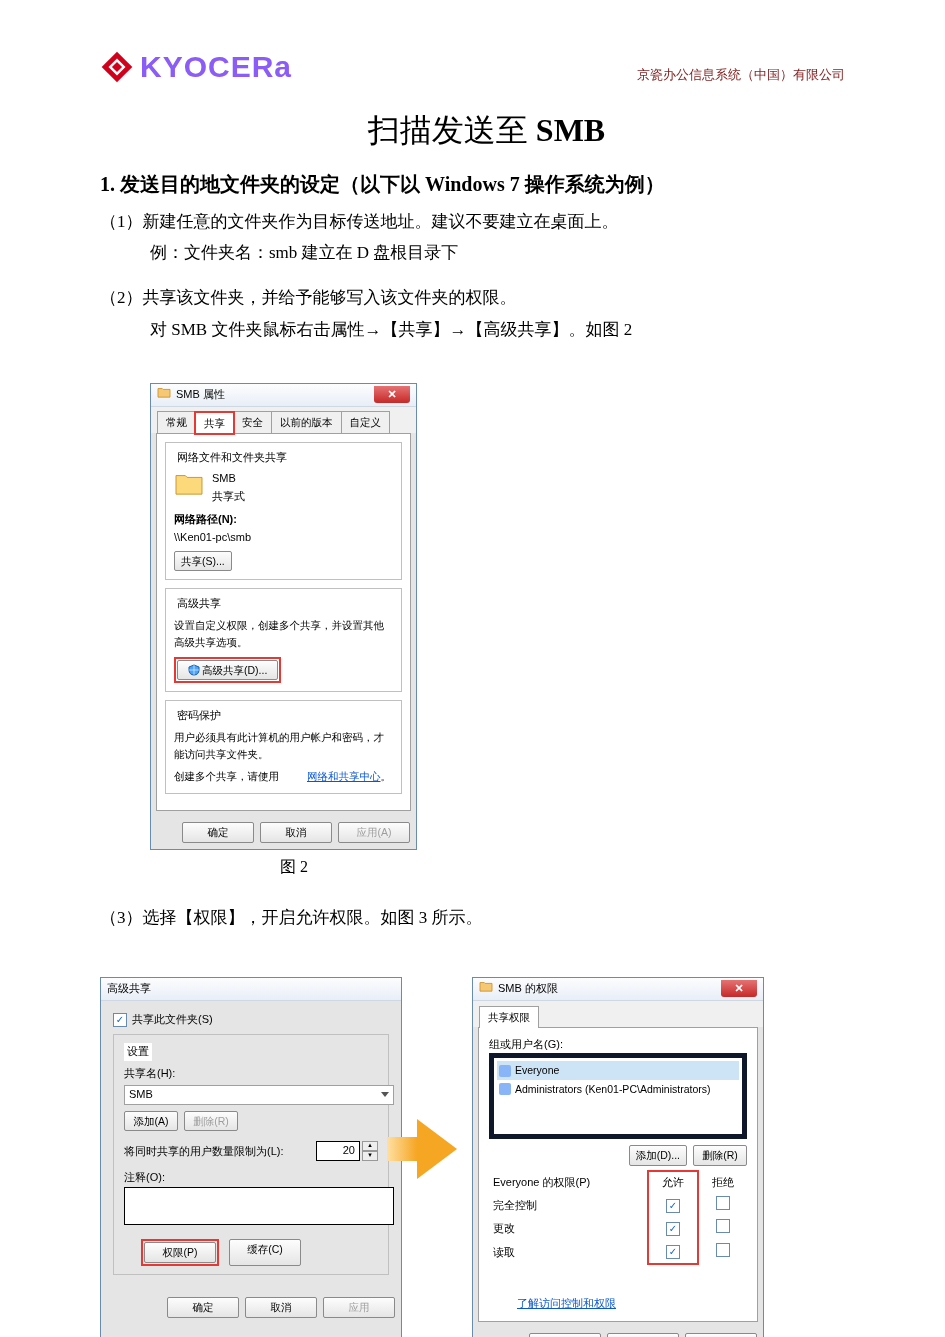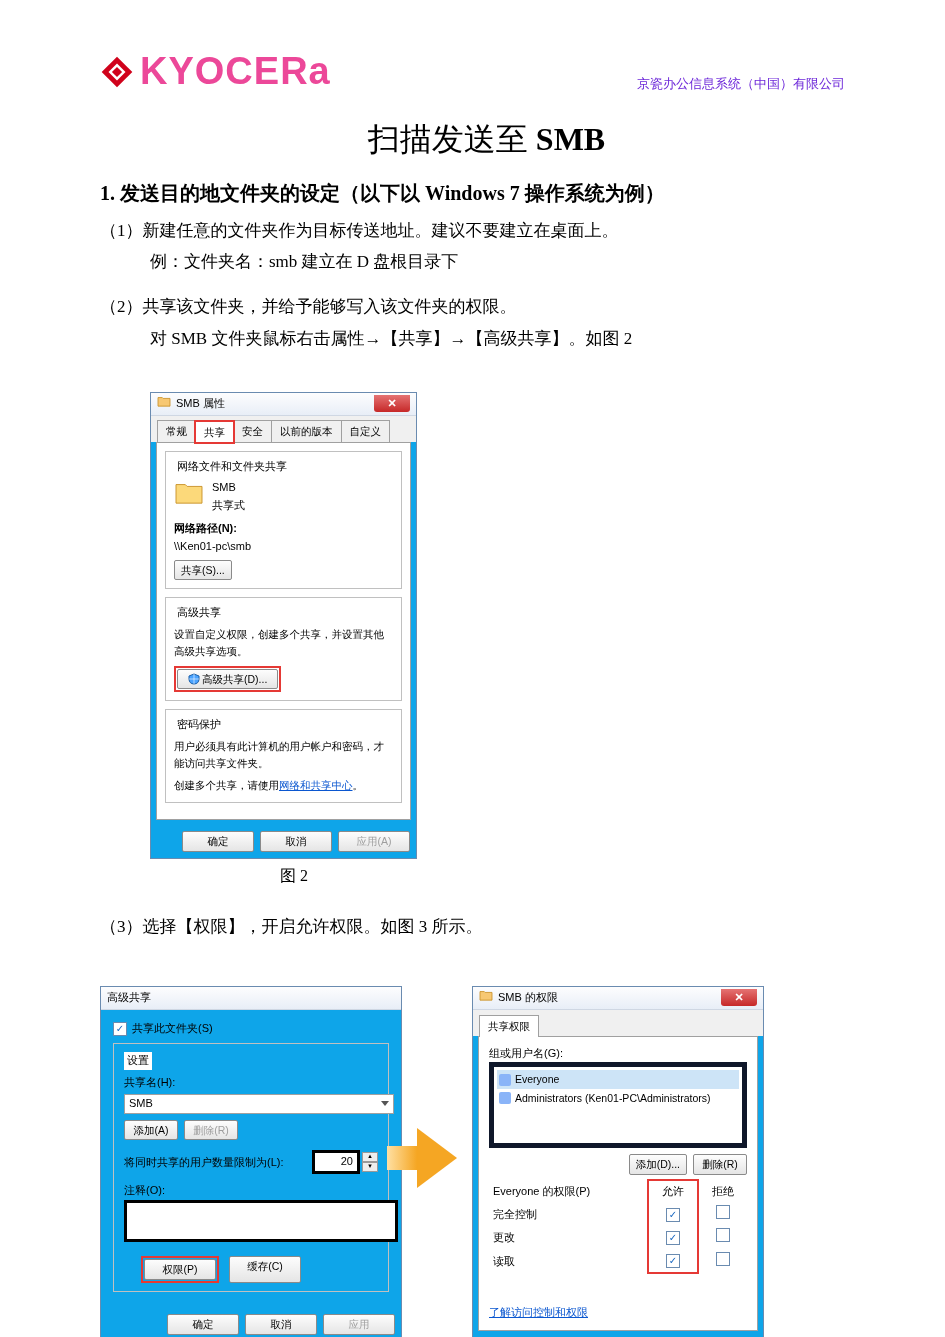--- a/index.html
+++ b/index.html
@@ -24,48 +24,48 @@
   }
   .kyocera-logo {
     display: flex;
     align-items: center;
     gap: 6px;
   }
   .kyocera-logo .mark svg { display:block; }
   .kyocera-logo .wordmark {
     font-family: Arial, sans-serif;
     font-weight: 800;
-    font-size: 38px;
+    font-size: 30px;
     letter-spacing: 1px;
-    color: #ec4899;
+    color: #8b5cf6;
   }
   .company-name {
     font-size: 13px;
-    color: #6d28d9;
+    color: #7f1d1d;
   }
   .doc-title {
     text-align: center;
     font-family: "SimSun", serif;
     font-size: 32px;
     font-weight: 400;
     margin: 25px 0 15px 0;
     padding-left: 28px;
   }
   .doc-title .latin { font-family: "Times New Roman", serif; font-weight: bold; }
   .content { padding: 0 100px; font-size: 17px; font-family: "SimSun", serif; line-height: 1.6; }
   .sec-h { font-size: 20px; font-family: "SimSun", serif; font-weight: bold; margin: 10px 0 8px 0; }
   .sec-h .latin { font-family: "Times New Roman", serif; }
   .para { margin: 0 0 4px 0; }
   .indent1 { padding-left: 50px; }
   .gap { height: 14px; }
 
   
   .win-dialog {
     font-family: "Microsoft YaHei", Tahoma, sans-serif;
-    background: #0ea5e9;
+    background: #e5e5e5;
     border: 1px solid #6a8bb0;
     font-size: 11px;
     color: #000;
     margin-top: 40px;
   }
   .win-dialog * { font-family: "Microsoft YaHei", Tahoma, sans-serif; }
 
   .win-title {
     background: linear-gradient(#fdfdfe, #e8eef7);
     height: 22px;
@@ -111,21 +111,21 @@
     border:1px solid #8a8a8a;
     background:linear-gradient(#fdfdfd,#e5e5e5);
     border-radius:2px;
     font-size:10.5px;
     min-width:50px;
     text-align:center;
   }
   .win-btn.sm { min-width:40px; padding:1px 6px; }
   .win-btn.disabled { color:#9e9e9e; }
   .hl-box { border:2px solid #e53935; padding:1px; display:inline-block; }
-  .link { color:#0b57d0; text-decoration:underline; }
+  .link { color:#0b57d0; text-decoration:underline;padding-left:28px; }
   .dlg-footer { display:flex; gap:6px; justify-content:flex-end; padding:6px; }
   .folder-big { width:30px; height:26px; }
 
   .fig-caption { text-align:left; font-size:16px; font-family:"SimSun",serif; margin:4px 0 10px 0; }
 
   
   .fig3-row { display:flex; align-items:stretch; gap:0; margin-top:6px; }
   .arrow-col { display:flex; align-items:center; justify-content:center; width:70px; }
   .arrow {
     width:0; height:0;
@@ -135,21 +135,21 @@
     position:relative;
   }
   .arrow::before{
     content:"";
     position:absolute; left:-70px; top:-12px;
     width:30px; height:24px;
     background:linear-gradient(90deg,#ffe0a3,#f5a623);
   }
 
   .win-input {
-    border:3px solid #000000; background:#fff; height:18px; padding:0 4px; font-size:11px;
+    border:1px solid #000000; background:#fff; height:18px; padding:0 4px; font-size:11px;
   }
   .win-select {
     border:1px solid #a0a0a0; background:#fff; height:18px; padding:0 4px; font-size:11px;
     display:flex; align-items:center; justify-content:space-between;
   }
   .tri-down { width:0;height:0;border-left:4px solid transparent;border-right:4px solid transparent;border-top:5px solid #555;}
   .spinner { display:flex; align-items:center; gap:2px;}
   .spin-btns { display:flex; flex-direction:column; }
   .spin-btns div{ width:14px;height:8px;border:1px solid #999;background:#eee;font-size:7px;line-height:6px;text-align:center;}
   .checkbox { width:12px;height:12px;border:1px solid #6a8bb0;background:#fff;display:inline-flex;align-items:center;justify-content:center;font-size:10px;color:#1565c0;}

